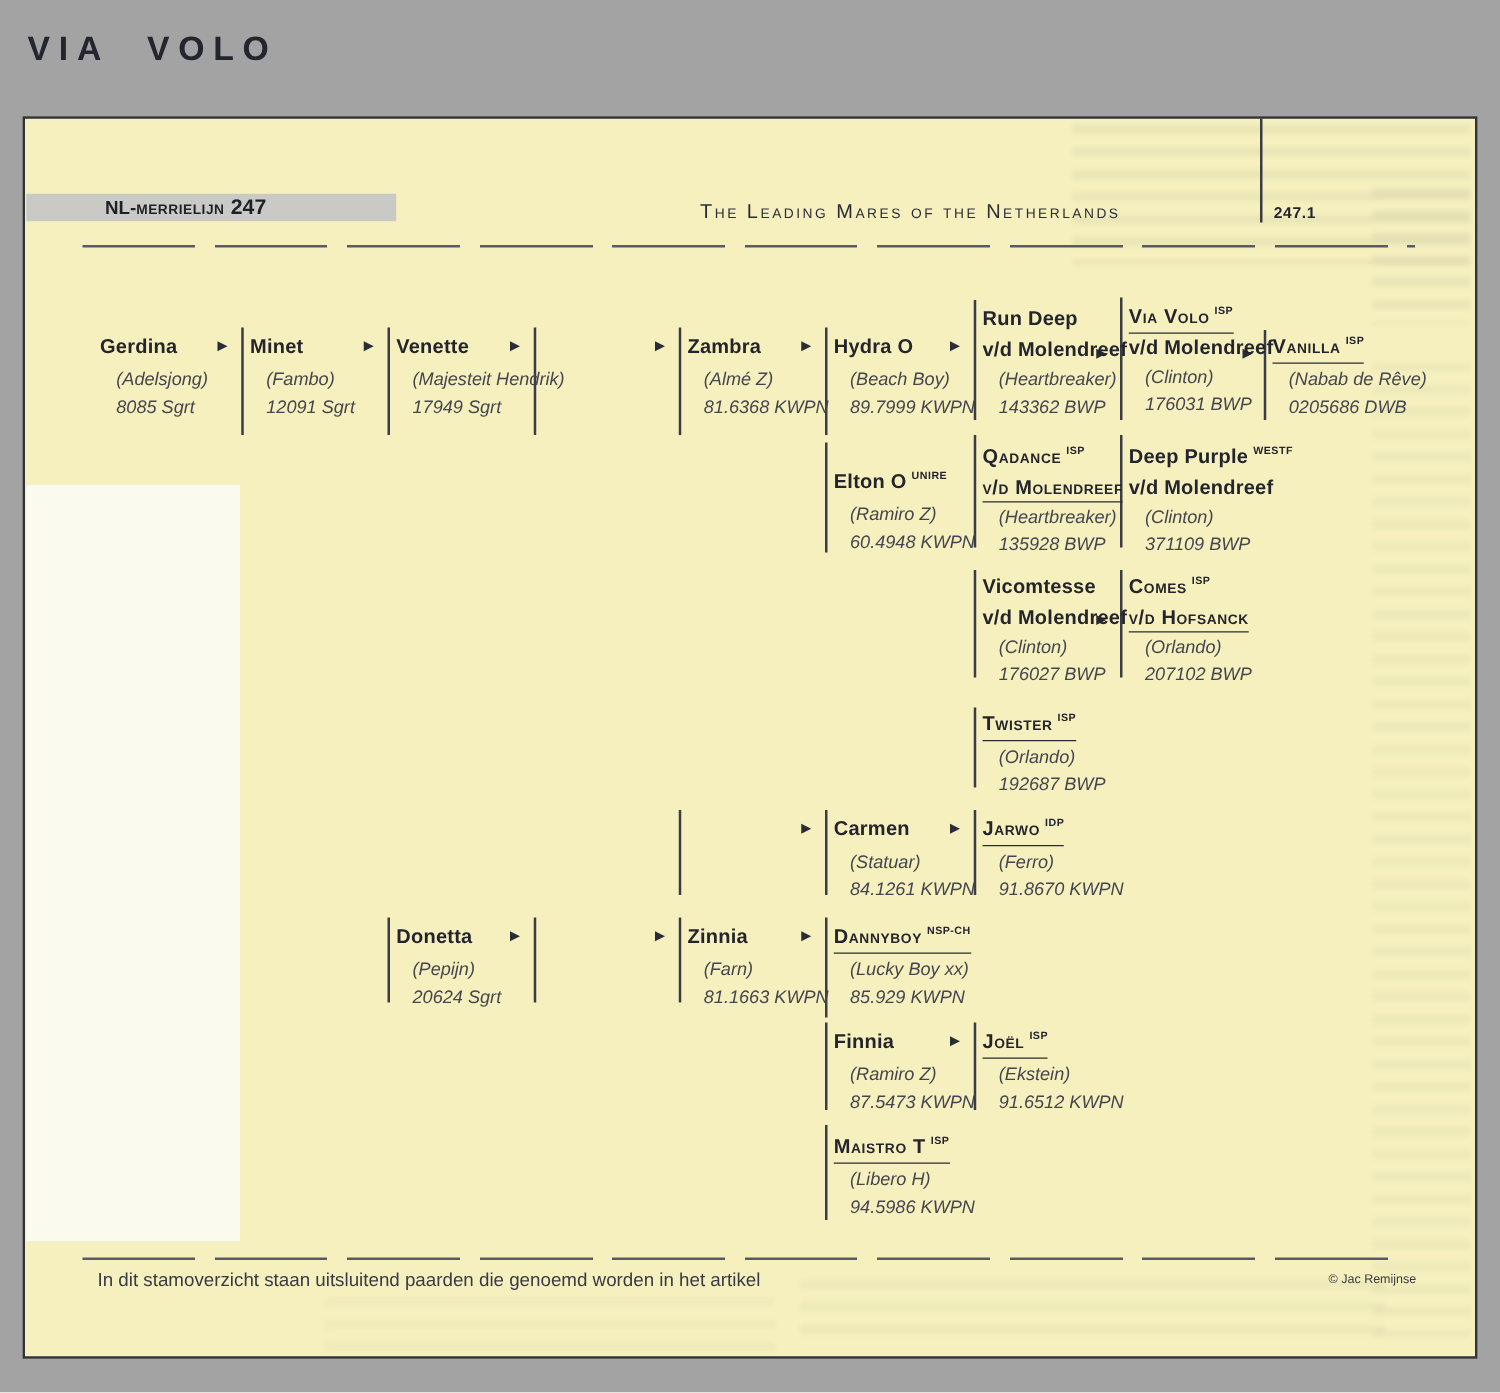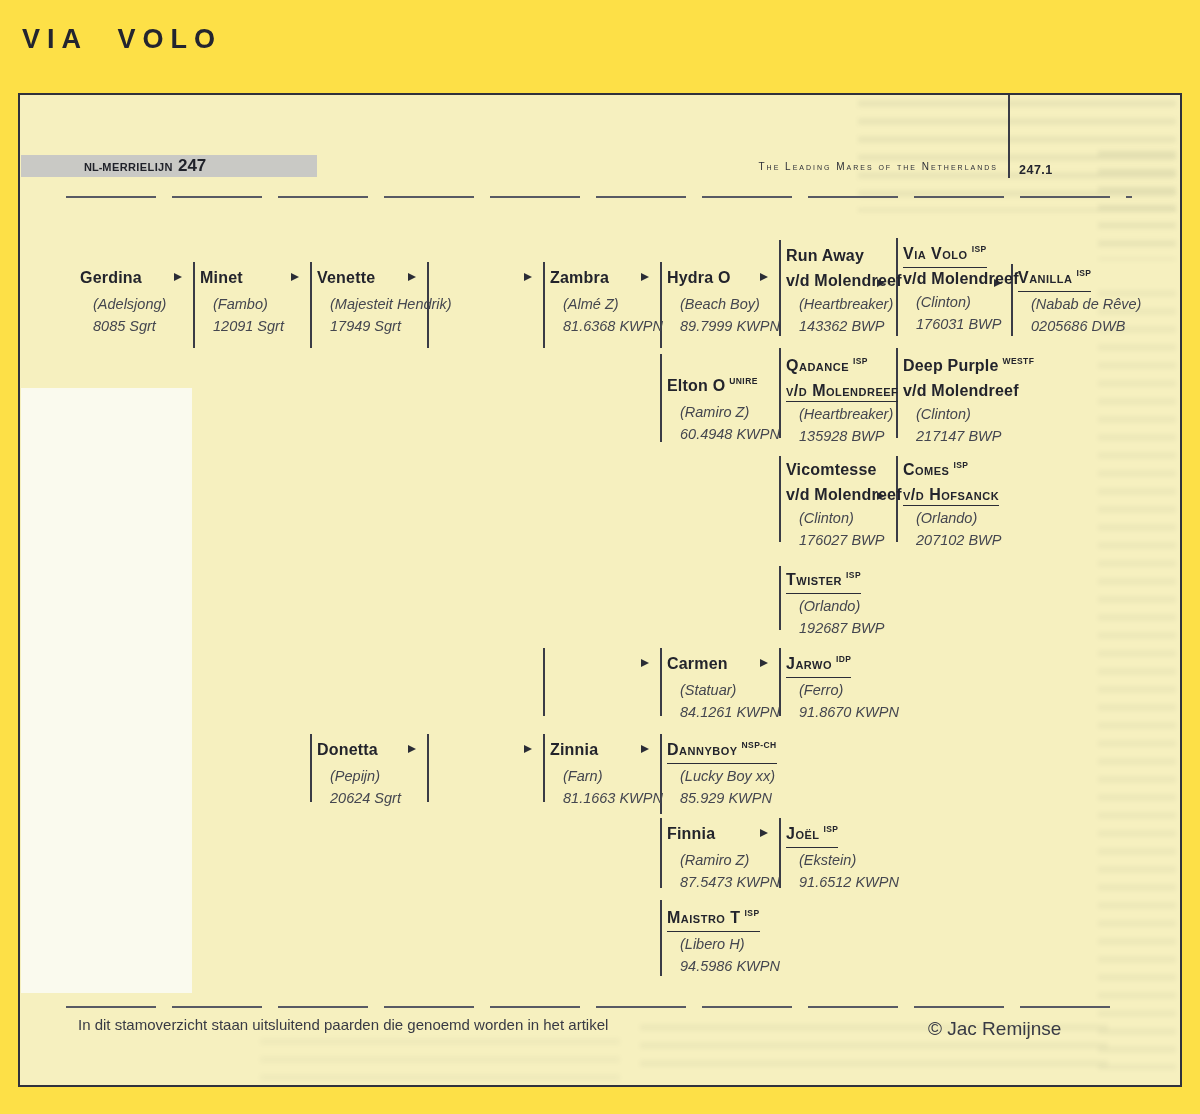--- a/index.html
+++ b/index.html
@@ -1,31 +1,31 @@
 <!DOCTYPE html>
 <html><head>
 <meta charset="utf-8">
 <style>
   html,body{margin:0;padding:0;background:#ffffff;}
-  .page{position:relative;width:1200px;height:1114px;background:#fde047;overflow:hidden;
+  .page{position:relative;width:1200px;height:1114px;background:#a3a3a3;overflow:hidden;
         font-family:"Liberation Sans",sans-serif;color:#23252e;}
   .title{position:absolute;left:22px;top:24px;font-size:27px;font-weight:600;
          letter-spacing:7px;word-spacing:16px;color:#23252f;}
   .box{position:absolute;left:18px;top:93px;width:1160px;height:990px;
        background:#f6f0bf;border:2px solid #30323c;}
   .whitestrip{position:absolute;left:21px;top:388px;width:171px;height:605px;
        background:rgba(250,250,245,0.88);}
   
   .graybar{position:absolute;left:21px;top:155px;width:296px;height:22px;background:#c9c9c5;}
   .nl-label{position:absolute;left:84px;top:156px;white-space:nowrap;color:#1f2129;}
-  .nl-strong{font-size:11px;font-weight:700;}
+  .nl-strong{font-size:15px;font-weight:700;}
   .nl-caps{font-variant:small-caps;font-size:15px;font-weight:700;letter-spacing:.4px;}
   .nl-num{font-size:17px;font-weight:700;margin-left:5px;}
-  .right-head{position:absolute;left:560px;top:161px;width:438px;text-align:right;
-      font-variant:small-caps;font-size:10px;letter-spacing:2px;color:#2b2d37;}
+  .right-head{position:absolute;left:560px;top:161px;width:438px;text-align:left;
+      font-variant:small-caps;font-size:16px;letter-spacing:2px;color:#2b2d37;}
   .vsep{position:absolute;left:1008px;top:95px;width:2px;height:83px;background:#3a3c46;}
   .pageref{position:absolute;left:1019px;top:163px;font-size:12.5px;font-weight:700;
       letter-spacing:.5px;color:#23252e;}
   .dashrule{position:absolute;height:2px;
       background:repeating-linear-gradient(90deg,#585a64 0 90px,transparent 90px 106px);}
   .dr-top{left:66px;top:196px;width:1066px;}
   .dr-bottom{left:66px;top:1006px;width:1058px;}
   
   .vbar{position:absolute;width:2px;background:#3a3c46;}
   .arr{position:absolute;width:0;height:0;border-left:8px solid #2b2d36;
@@ -36,22 +36,22 @@
   .nm-t{font-weight:700;font-size:16px;color:#23242c;letter-spacing:.2px;display:inline-block;}
   .sc{font-variant:small-caps;letter-spacing:.5px;}
   .ul{border-bottom:1.8px solid #2b2d36;padding-bottom:1px;}
   .sup{font-size:8.5px;font-weight:700;position:relative;top:-7px;margin-left:4px;
        letter-spacing:.4px;font-variant:normal;}
   .sire,.reg{height:22px;line-height:20px;font-style:italic;font-size:14.5px;color:#44464f;margin-left:13px;}
   .uparrow{width:0;height:0;border-left:5px solid transparent;border-right:5px solid transparent;
        border-bottom:9px solid #2b2d36;margin:3px 0 12px 2px;}
   
   .footnote{position:absolute;left:78px;top:1016px;font-size:15px;color:#383a44;}
-  .credit{position:absolute;left:928px;top:1018px;width:227px;text-align:left;
-       font-size:19px;color:#383a44;}
+  .credit{position:absolute;left:906px;top:1018px;width:227px;text-align:right;
+       font-size:10px;color:#383a44;}
   
   .ghost{position:absolute;filter:blur(2px);
        background:repeating-linear-gradient(180deg,rgba(97,110,88,.55) 0 7px,transparent 7px 18px);}
   .g1{left:858px;top:100px;width:318px;height:112px;opacity:.14;}
   .g2{left:1098px;top:150px;width:78px;height:110px;opacity:.15;}
   .g3{left:1098px;top:290px;width:78px;height:780px;opacity:.10;}
   .g4{left:640px;top:1024px;width:468px;height:54px;opacity:.10;}
   .g5{left:260px;top:1038px;width:360px;height:44px;opacity:.07;}
 </style>
 </head>
@@ -146,21 +146,21 @@
     <div class="reg">81.6368 KWPN</div>
   </div>
 
   <div class="entry" style="left:667px;top:268px">
     <div class="nm"><span class="nm-t">Hydra O</span></div>
     <div class="sire">(Beach Boy)</div>
     <div class="reg">89.7999 KWPN</div>
   </div>
 
   <div class="entry" style="left:786px;top:246px">
-    <div class="nm"><span class="nm-t">Run Away</span></div>
+    <div class="nm"><span class="nm-t">Run Deep</span></div>
     <div class="nm2"><span class="nm-t">v/d Molendreef</span></div>
     <div class="sire">(Heartbreaker)</div>
     <div class="reg">143362 BWP</div>
   </div>
 
   <div class="entry" style="left:903px;top:244px">
     <div class="nm"><span class="nm-t sc ul"><span>Via Volo</span><span class="sup">ISP</span></span></div>
     <div class="nm2"><span class="nm-t">v/d Molendreef</span></div>
     <div class="sire">(Clinton)</div>
     <div class="reg">176031 BWP</div>
@@ -182,21 +182,21 @@
     <div class="nm"><span class="nm-t sc"><span>Qadance</span><span class="sup">ISP</span></span></div>
     <div class="nm2"><span class="nm-t sc ul">v/d Molendreef</span></div>
     <div class="sire">(Heartbreaker)</div>
     <div class="reg">135928 BWP</div>
   </div>
 
   <div class="entry" style="left:903px;top:356px">
     <div class="nm"><span class="nm-t"><span>Deep Purple</span><span class="sup">WESTF</span></span></div>
     <div class="nm2"><span class="nm-t">v/d Molendreef</span></div>
     <div class="sire">(Clinton)</div>
-    <div class="reg">217147 BWP</div>
+    <div class="reg">371109 BWP</div>
   </div>
 
   <div class="entry" style="left:786px;top:460px">
     <div class="nm"><span class="nm-t">Vicomtesse</span></div>
     <div class="nm2"><span class="nm-t">v/d Molendreef</span></div>
     <div class="sire">(Clinton)</div>
     <div class="reg">176027 BWP</div>
   </div>
 
   <div class="entry" style="left:903px;top:460px">

